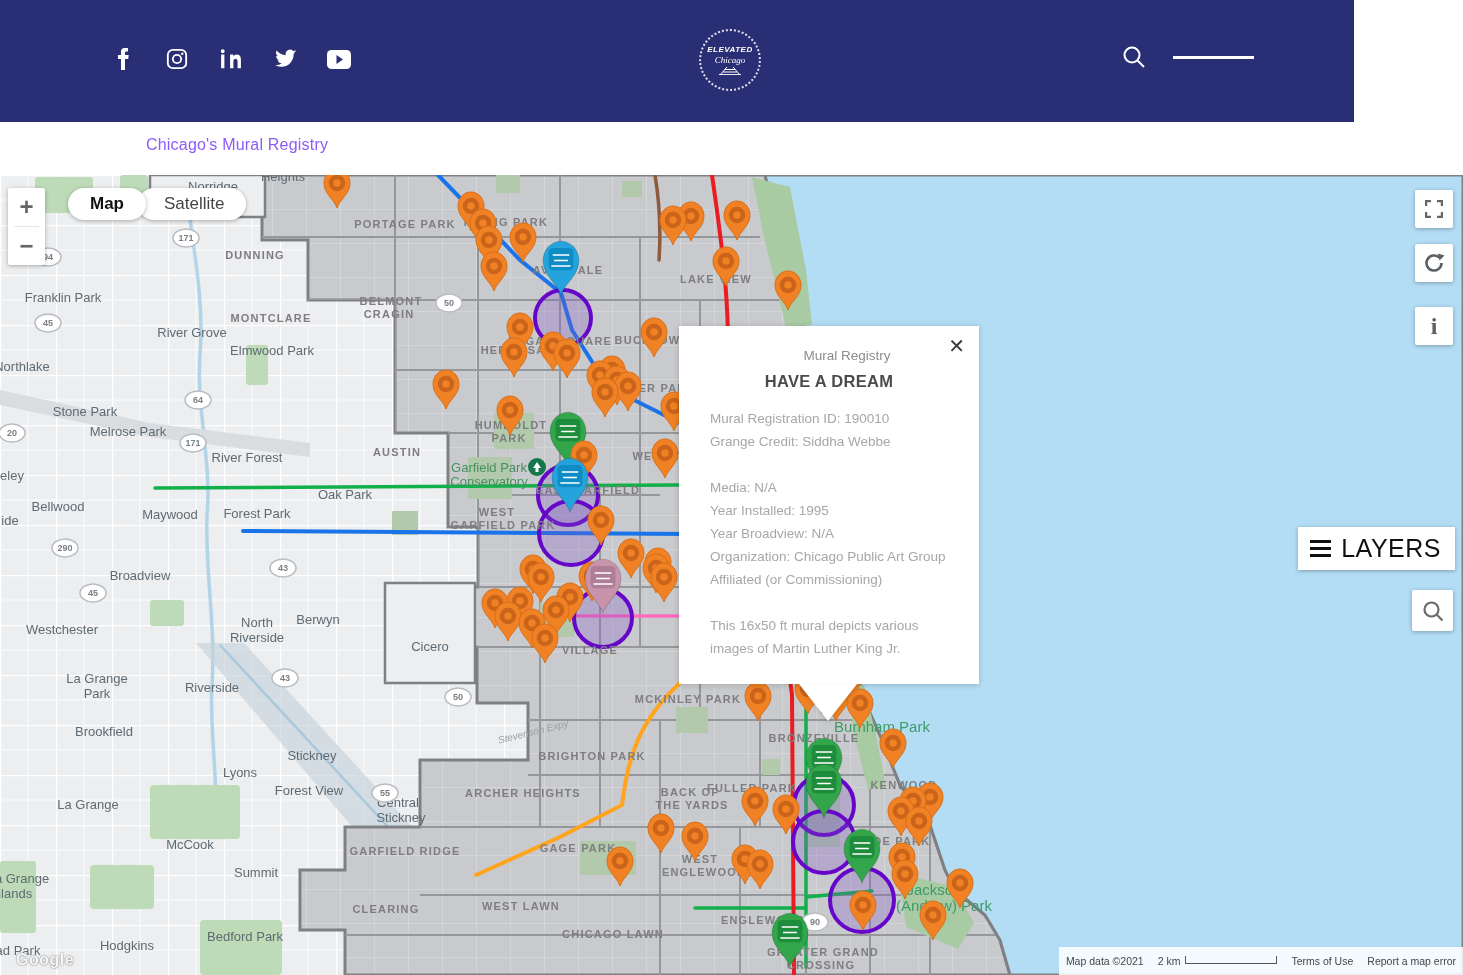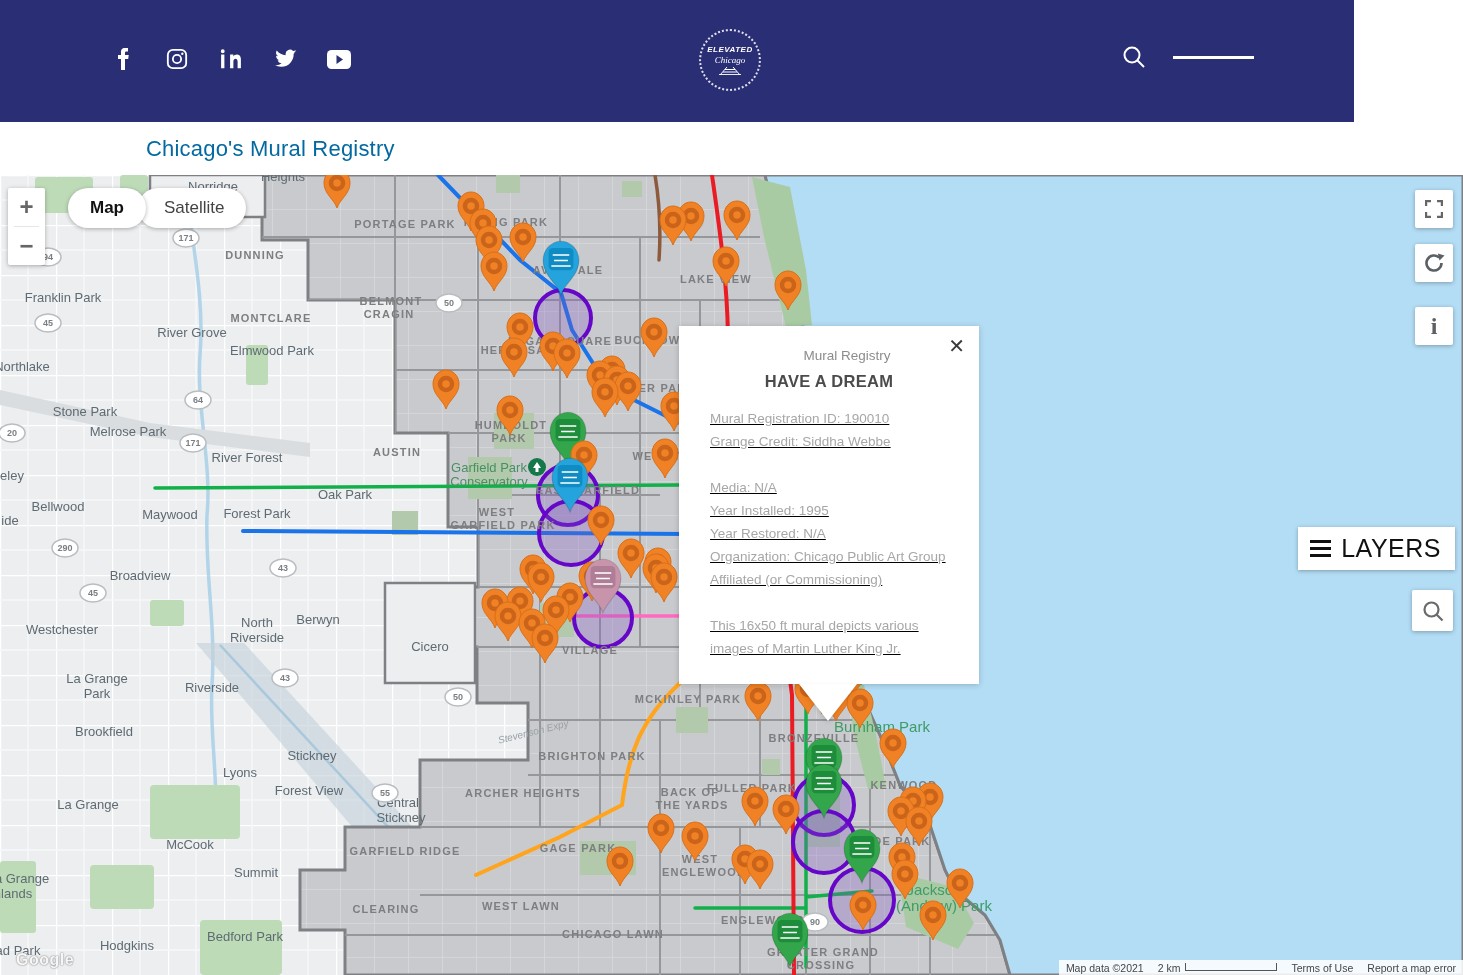--- a/index.html
+++ b/index.html
@@ -14,63 +14,63 @@
           border:2px dotted rgba(255,255,255,.85); display:flex; flex-direction:column; align-items:center; justify-content:center; color:#fff; }
   .logo .l1 { font-size:8px; font-weight:bold; font-style:italic; letter-spacing:.5px; }
   .logo .l2 { font-size:9px; font-style:italic; font-family:"Liberation Serif", serif; margin-top:1px; }
   .logo .tracks { margin-top:2px; width:26px; }
   .hdr-right { position:absolute; right:100px; top:44px; display:flex; gap:26px; align-items:center; }
   .icon-btn { cursor:pointer; display:flex; align-items:center; justify-content:center; }
   .burger div { width:27px; height:3px; background:#fff; margin:3.5px 0; }
 
   
   .titlebar { position:absolute; left:0; top:122px; width:1463px; height:53px; background:#fff; z-index:40; }
-  .page-title { position:absolute; left:146px; top:14px; font-size:22px; font-weight:500; color:#0369a1; letter-spacing:.2px; }
+  .page-title { position:absolute; left:146px; top:14px; font-size:16px; font-weight:500; color:#8b5cf6; letter-spacing:.2px; }
 
   
   .map-wrap { position:absolute; left:0; top:175px; width:1463px; height:800px; background:#eceef0; }
   #map-svg { position:absolute; left:0; top:0; }
   #map-svg text { pointer-events:none; }
   .lbl.town { font-size:13px; fill:#5f6b72; text-anchor:middle; }
   .lbl.hood { font-size:11px; font-weight:bold; fill:#7e7e80; text-anchor:middle; letter-spacing:1.2px; }
   .lbl.park { font-size:13px; fill:#46915f; text-anchor:middle; }
   .lbl.bigpark { font-size:15px; fill:#3f9b66; text-anchor:middle; }
   .lbl.expy { font-size:10px; fill:#9aa0a6; text-anchor:middle; font-style:italic; }
   .shield-t { font-size:9px; fill:#7a7f84; text-anchor:middle; font-weight:bold; }
 
   
   .ctl { position:absolute; background:#fff; box-shadow:0 1px 4px rgba(0,0,0,.3); }
   .zoomctl { left:8px; top:13px; width:37px; height:77px; border-radius:2px; display:flex; flex-direction:column; }
   .zoomctl .zb { flex:1; display:flex; align-items:center; justify-content:center; font-size:24px; color:#666; cursor:pointer; font-weight:bold; }
   .zoomctl .sep { height:1px; background:#e6e6e6; margin:0 6px; }
   .maptype { position:absolute; top:13px; left:68px; display:flex; }
-  .mt-btn { background:#fff; box-shadow:0 1px 4px rgba(0,0,0,.3); height:40px; border-radius:20px; display:flex; align-items:center; justify-content:center; padding:0 22px; font-size:17px; cursor:pointer; }
+  .mt-btn { background:#fff; box-shadow:0 1px 4px rgba(0,0,0,.3); height:32px; border-radius:20px; display:flex; align-items:center; justify-content:center; padding:0 22px; font-size:17px; cursor:pointer; }
   .mt-btn.map { font-weight:bold; color:#111; z-index:2; }
   .mt-btn.sat { margin-left:-8px; color:#444; padding-left:26px; }
   .sq-btn { width:38px; height:38px; border-radius:2px; display:flex; align-items:center; justify-content:center; cursor:pointer; }
   .fullscreen-btn { right:10px; top:15px; }
   .refresh-btn { right:10px; top:69px; }
   .info-btn { right:10px; top:132px; font-family:"Liberation Serif", serif; font-weight:bold; font-size:24px; color:#5b6064; }
   .layers-btn { right:8px; top:352px; height:43px; padding:0 14px 0 12px; display:flex; align-items:center; gap:10px; font-size:25px; color:#111; cursor:pointer; letter-spacing:.5px; }
   .layers-btn .bars div { width:21px; height:3.5px; background:#111; margin:3.5px 0; }
   .mapsearch-btn { right:10px; top:415px; width:41px; height:41px; }
 
   
   .popup { position:absolute; left:679px; top:151px; width:300px; height:358px; background:#fff; z-index:10; box-shadow:0 1px 6px rgba(0,0,0,.2); }
   .popup-tail { position:absolute; left:120px; top:358px; width:0; height:0; border-left:29px solid transparent; border-right:29px solid transparent; border-top:37px solid #fff; filter:drop-shadow(0 2px 2px rgba(0,0,0,.12)); }
   .popup-close { position:absolute; right:10px; top:8px; font-size:20px; color:#3a3a3a; cursor:pointer; line-height:20px; padding:2px 4px; }
   .popup-kicker { margin-top:22px; text-align:center; font-size:13.5px; color:#8c8c8c;padding-left:36px; }
   .popup-title { margin-top:9px; text-align:center; font-size:16.5px; font-weight:bold; color:#4b4b4b; letter-spacing:.3px; }
-  .popup-body { margin:16px 18px 0 31px;text-decoration:underline; }
+  .popup-body { margin:16px 18px 0 31px; }
   .pline { font-size:13.5px; color:#a7a7a7; line-height:23px; }
   .pline.gap { height:23px; }
 
   
   .google-logo { position:absolute; left:16px; bottom:6px; font-size:16px; font-weight:bold; color:rgba(255,255,255,.92); letter-spacing:.5px; text-shadow:0 0 2px #8a8a8a,0 0 1px #8a8a8a; z-index:20; }
-  .attrib { position:absolute; right:0; bottom:0; height:15px; display:flex; align-items:center; background:rgba(255,255,255,.85); z-index:20; font-size:10.5px; color:#454545; }
+  .attrib { position:absolute; right:0; bottom:0; height:28px; display:flex; align-items:center; background:rgba(255,255,255,.85); z-index:20; font-size:10.5px; color:#454545; }
   .attrib .piece { padding:0 7px; display:flex; align-items:center; gap:5px; white-space:nowrap; }
   .attrib a { color:#454545; text-decoration:none; cursor:pointer; }
   .scalebar { width:92px; height:8px; border-left:1.5px solid #555; border-right:1.5px solid #555; border-bottom:1.5px solid #555; margin-bottom:2px; }
 </style>
 </head>
 <body>
 
 <div class="header">
   <div class="socials">
     <div class="social-btn">
@@ -682,21 +682,21 @@
   <div class="popup">
     <div class="popup-close">✕</div>
     <div class="popup-kicker">Mural Registry</div>
     <div class="popup-title">HAVE A DREAM</div>
     <div class="popup-body">
         <div class="pline">Mural Registration ID: 190010</div>
         <div class="pline">Grange Credit: Siddha Webbe</div>
         <div class="pline gap"></div>
         <div class="pline">Media: N/A</div>
         <div class="pline">Year Installed: 1995</div>
-        <div class="pline">Year Restored: N/A</div>
+        <div class="pline">Year Broadview: N/A</div>
         <div class="pline">Organization: Chicago Public Art Group</div>
         <div class="pline">Affiliated (or Commissioning)</div>
         <div class="pline gap"></div>
         <div class="pline">This 16x50 ft mural depicts various</div>
         <div class="pline">images of Martin Luther King Jr.</div>
       </div>
     <div class="popup-tail"></div>
   </div>
 
   <div class="google-logo">Google</div>

